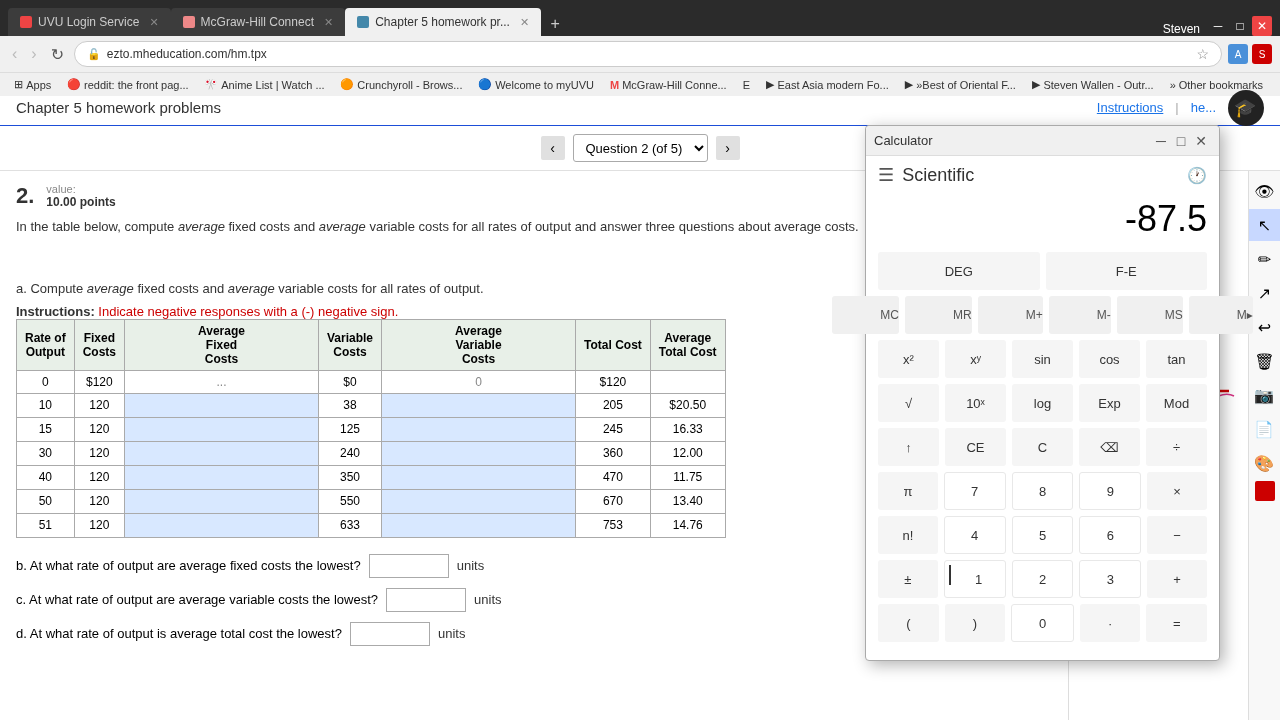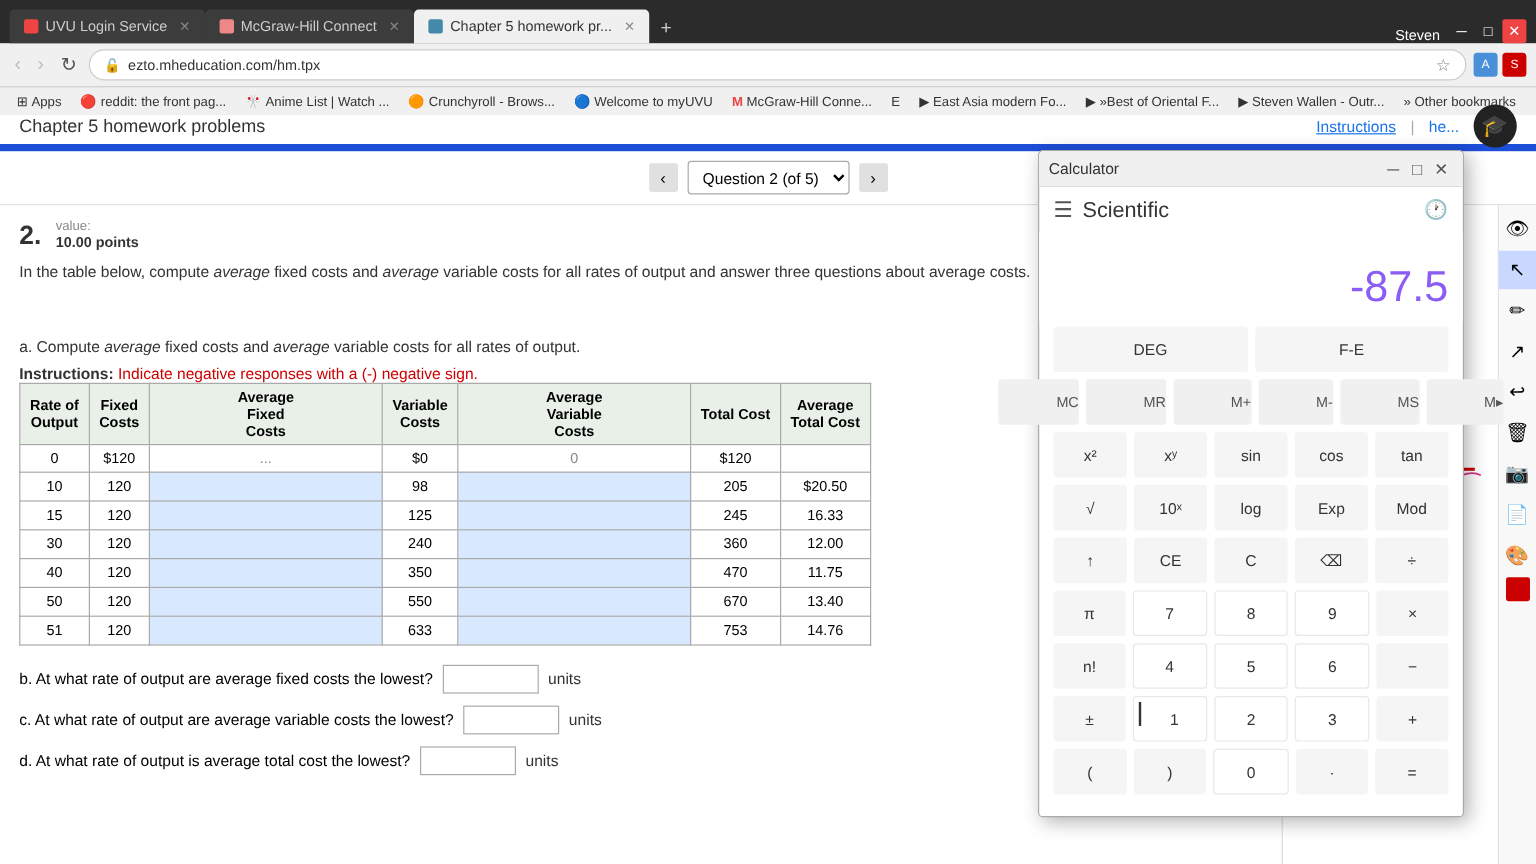--- a/index.html
+++ b/index.html
@@ -23,21 +23,21 @@
     .ext-icon { width: 20px; height: 20px; border-radius: 3px; background: #888; display: inline-block; font-size: 10px; color: #fff; display: flex; align-items: center; justify-content: center; }
     .user-label { color: #fff; font-size: 12px; margin-right: 8px; }
     .win-btns { display: flex; gap: 2px; }
     .win-btn { width: 20px; height: 20px; border: none; cursor: pointer; display: flex; align-items: center; justify-content: center; font-size: 12px; color: #fff; background: transparent; }
     .win-btn.close { background: #e44; border-radius: 2px; }
 
     .bookmarks-bar { background: #f0f0f0; height: 24px; display: flex; align-items: center; padding: 0 8px; gap: 4px; border-top: 1px solid #ddd; font-size: 11px; color: #333; overflow: hidden; }
     .bookmark-item { padding: 0 6px; display: flex; align-items: center; gap: 3px; cursor: pointer; white-space: nowrap; }
 
     
-    .page-header { height: 36px; display: flex; align-items: center; padding: 0 16px; border-bottom: 6px solid #1d4ed8; position: relative; }
+    .page-header { height: 36px; display: flex; align-items: center; padding: 0 16px; border-bottom: 1px solid #1d4ed8; position: relative; }
     .page-title { font-size: 15px; color: #333; font-weight: normal; }
     .header-right { position: absolute; right: 16px; top: 0; height: 100%; display: flex; align-items: center; gap: 12px; }
     .instructions-link { color: #1a73e8; font-size: 13px; }
 
     .question-nav { display: flex; align-items: center; justify-content: center; padding: 8px 0; gap: 8px; border-bottom: 1px solid #e0e0e0; }
     .nav-arrow { background: #e0e0e0; border: none; width: 24px; height: 24px; cursor: pointer; display: flex; align-items: center; justify-content: center; font-size: 14px; border-radius: 2px; }
     .question-select { height: 28px; padding: 0 8px; border: 1px solid #aaa; border-radius: 3px; font-size: 13px; background: #fff; }
 
     
     .data-table { border-collapse: collapse; font-size: 12px; margin-bottom: 16px; }
@@ -58,21 +58,21 @@
     .calc-titlebar { background: #f0f0f0; height: 30px; display: flex; align-items: center; padding: 0 8px; border-bottom: 1px solid #ddd; border-radius: 4px 4px 0 0; }
     .calc-title-text { flex: 1; font-size: 13px; color: #333; }
     .calc-win-btn { width: 20px; height: 20px; border: none; background: transparent; cursor: pointer; font-size: 14px; color: #555; display: flex; align-items: center; justify-content: center; }
 
     .calc-header { padding: 8px 12px; display: flex; align-items: center; gap: 8px; }
     .calc-menu-btn { background: none; border: none; font-size: 18px; cursor: pointer; color: #555; }
     .calc-mode-title { font-size: 18px; color: #333; flex: 1; }
     .calc-history-btn { background: none; border: none; font-size: 16px; cursor: pointer; color: #555; }
 
     .calc-display { background: #fff; padding: 4px 12px 8px; text-align: right; }
-    .calc-display-value { font-size: 36px; color: #8b5cf6; font-weight: 300; margin-top: 20px; }
+    .calc-display-value { font-size: 36px; color: #000000; font-weight: 300; }
     .calc-top-btn { font-size: 11px; color: #666; background: none; border: none; cursor: pointer; padding: 2px 6px; }
 
     .calc-body { padding: 4px 12px 12px; }
     .calc-row { display: flex; gap: 6px; margin-bottom: 6px; justify-content: center; }
     .calc-btn { flex: 1; height: 38px; border: none; border-radius: 3px; font-size: 13px; cursor: pointer; background: #f5f5f5; color: #333; display: flex; align-items: center; justify-content: center; }
     .calc-btn.memory { background: #f0f0f0; color: #555; font-size: 12px; padding-left: 48px; }
     .calc-btn.operator { background: #f5f5f5; }
     .calc-btn.equals { background: #f5f5f5; }
     .calc-btn.num { background: #fff; border: 1px solid #e8e8e8; }
   </style>
@@ -230,21 +230,21 @@
           <td style="color:#888;">...</td>
           <td>$0</td>
           <td style="color:#888;">0</td>
           <td>$120</td>
           <td></td>
         </tr>
         <tr>
           <td>10</td>
           <td>120</td>
           <td class="input-cell"><input type="text" value="" style=""></td>
-          <td>98</td>
+          <td>38</td>
           <td class="input-cell"><input type="text" value="" style=""></td>
           <td>205</td>
           <td>$20.50</td>
         </tr>
         <tr>
           <td>15</td>
           <td>120</td>
           <td class="input-cell"><input type="text" value="" style=""></td>
           <td>125</td>
           <td class="input-cell"><input type="text" value="" style=""></td>

